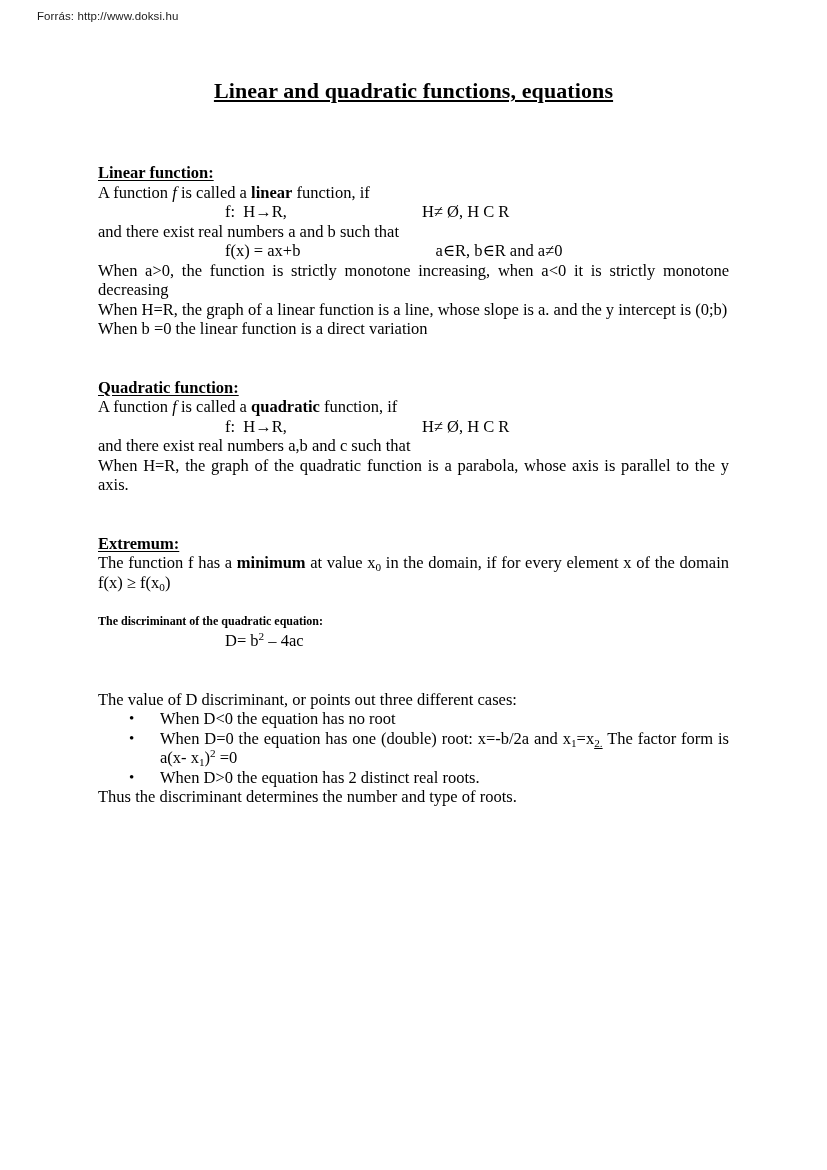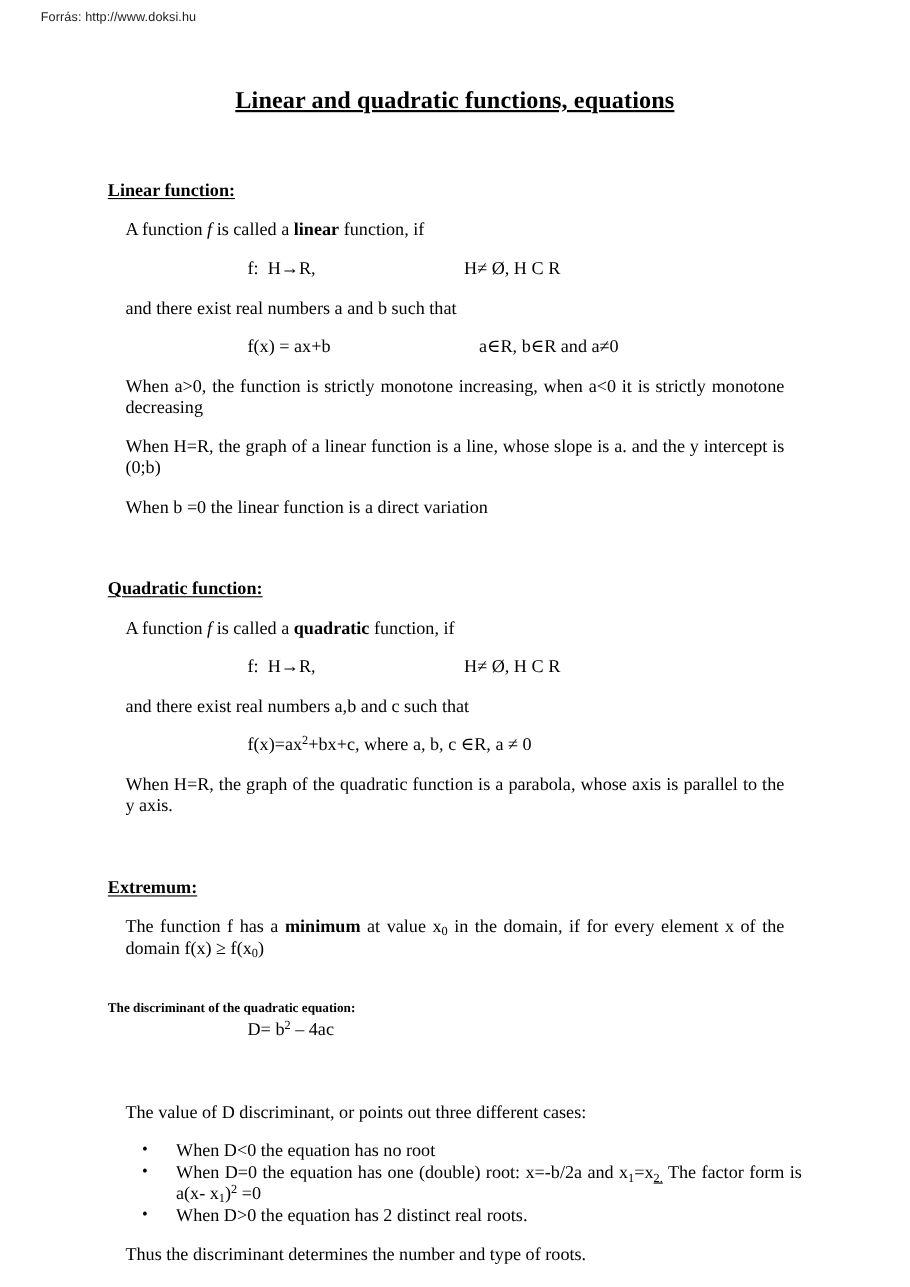--- a/index.html
+++ b/index.html
@@ -59,21 +59,21 @@
     text-underline-offset: 2px;
   }
   .heading-plain {
     font-size: 12px;
     font-weight: bold;
     line-height: 19.5px;
     text-decoration: none;
   }
 
   p.body {
-    margin: 16px;
+    margin: 0;
     font-size: 16.5px;
     line-height: 19.5px;
     text-align: justify;
     text-justify: inter-word;
   }
   p.body.nojust { text-align: left; }
 
   
   .formula {
     margin: 0;
@@ -149,21 +149,20 @@
 
   <div class="section">
     <div class="heading">Quadratic function:</div>
 
     <p class="body nojust"><span>A function </span><i class="fvar">f</i><span> is called a </span><b class="kw">quadratic</b><span> function, if</span></p>
 
     <p class="formula"><span class="ind1"></span><span>f:  H→R,</span><span class="ind2"></span><span>H≠ Ø, H C R</span></p>
 
     <p class="body nojust">and there exist real numbers a,b and c such that</p>
 
-    <p class="formula"><span class="ind1"></span><span>f(x)=ax</span><sup>2</sup><span>+bx+c, where a, b, c ∈R, a ≠ 0</span></p>
 
     <p class="body">When H=R, the graph of the quadratic function is a parabola, whose axis is parallel to the y axis.</p>
   </div>
 
   <div class="spacer-md"></div>
 
   <div class="section">
     <div class="heading">Extremum:</div>
 
 

